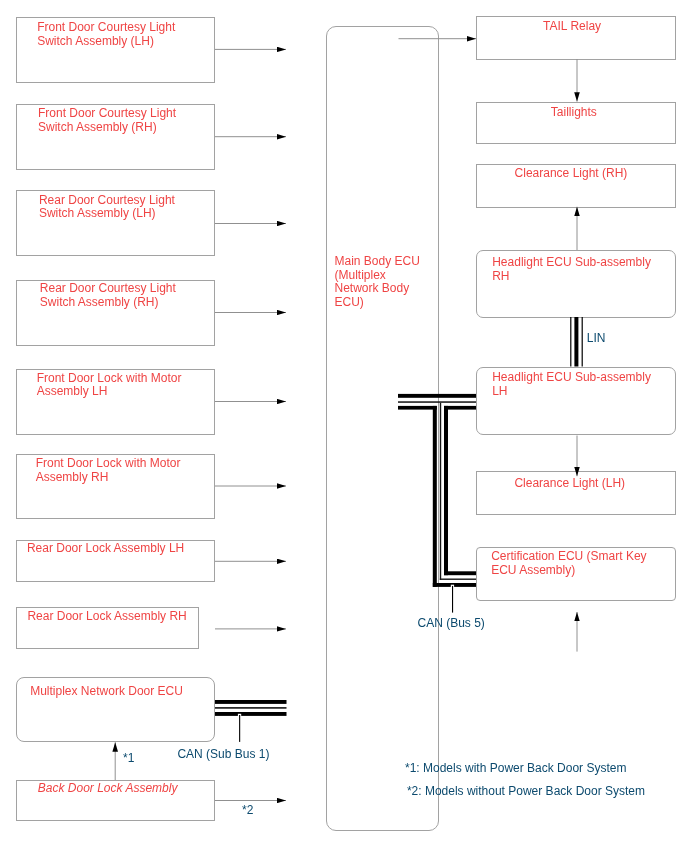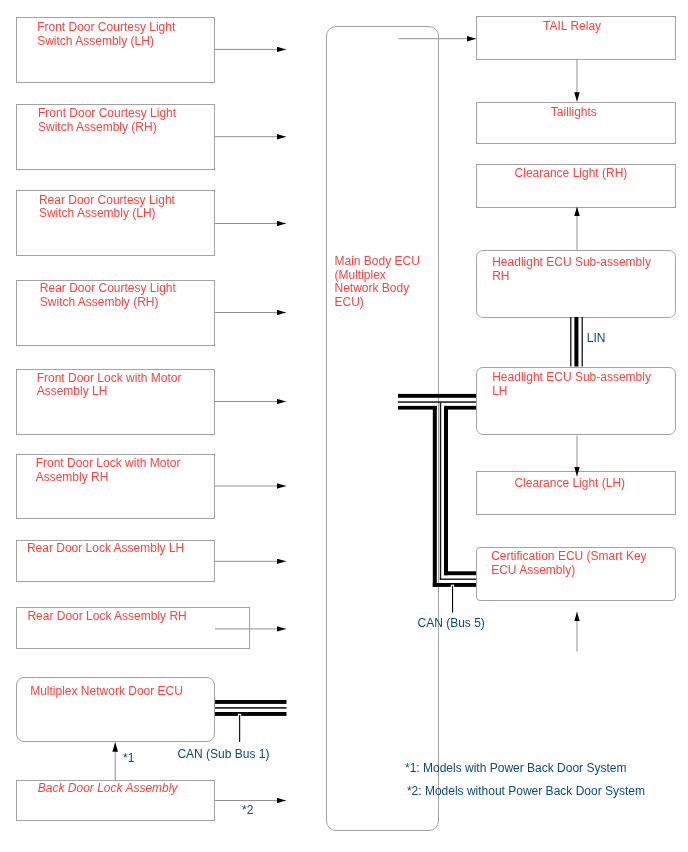--- a/index.html
+++ b/index.html
@@ -46,21 +46,21 @@
 
   <div class="node" style="left:16px;top:453.5px;width:199.4px;height:65.9px;">
     <div class="cap" style="padding-left:18.70px;padding-top:2.30px;">Front Door Lock with Motor
 Assembly RH</div>
   </div>
 
   <div class="node" style="left:16px;top:540.3px;width:199.4px;height:41.9px;">
     <div class="cap" style="padding-left:9.90px;padding-top:1.20px;">Rear Door Lock Assembly LH</div>
   </div>
 
-  <div class="node" style="left:16px;top:607.2px;width:234px;height:41.9px;">
+  <div class="node" style="left:16px;top:607.2px;width:183px;height:41.9px;">
     <div class="cap" style="padding-left:10.40px;padding-top:2.00px;">Rear Door Lock Assembly RH</div>
   </div>
 
   <div class="node" style="left:16px;top:677px;width:199.4px;height:64.8px;border-radius:8px;">
     <div class="cap" style="padding-left:13.20px;padding-top:6.60px;">Multiplex Network Door ECU</div>
   </div>
 
   <div class="node" style="left:16px;top:779.5px;width:199.4px;height:41.9px;">
     <div class="cap" style="padding-left:20.80px;padding-top:1.20px;font-style:italic;">Back Door Lock Assembly</div>
   </div>

